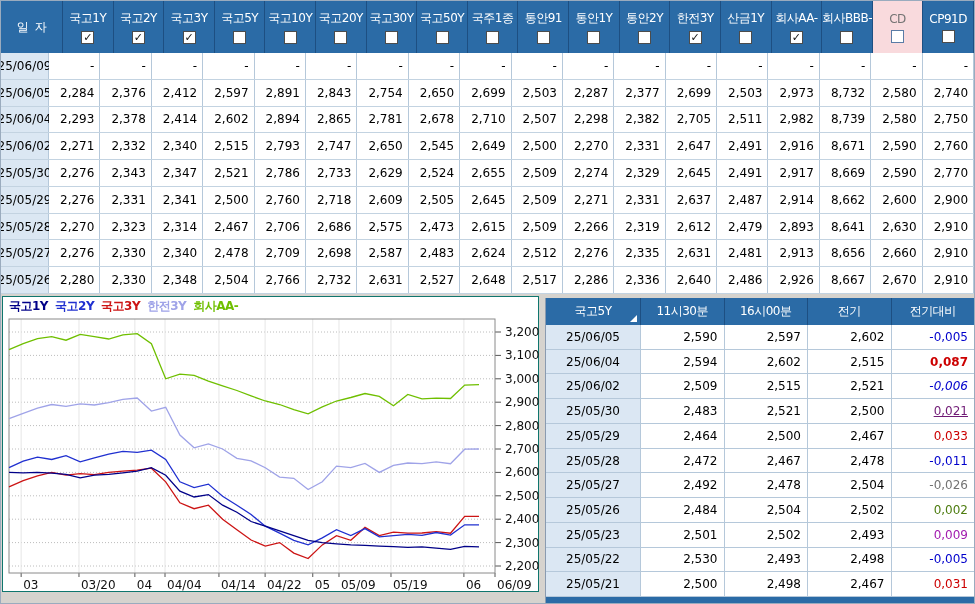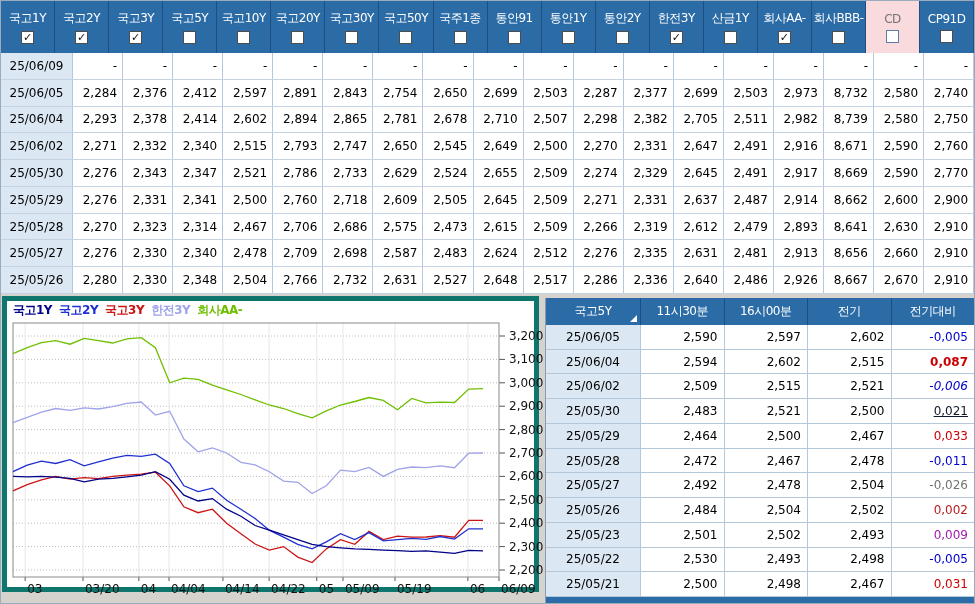--- a/index.html
+++ b/index.html
@@ -21,25 +21,25 @@
   .th.hl{background:#f9dadd;color:#737373}
   .th .lbl{white-space:pre;letter-spacing:-0.5px}
   .cb{width:13px;height:13px;background:#fff;border:1px solid #4c4c4c;box-sizing:border-box;
       display:flex;align-items:center;justify-content:center;font-size:11px;line-height:1;
       color:#111;font-weight:bold}
   .th.hl .cb{border-color:#5a7ca6}
   .tbody{flex:1;display:flex;flex-direction:column}
   .tr{flex:1;display:flex;border-bottom:1px solid #c3d3e1;box-sizing:border-box}
   .td{flex:1 1 0;min-width:0;border-right:1px solid #b5c8da;box-sizing:border-box;background:#fff;
       display:flex;align-items:center;justify-content:flex-end;padding-right:5px}
-  .td.date{width:72px;flex:none;background:#dbe7f3;justify-content:center;padding:4px}
+  .td.date{width:48px;flex:none;background:#dbe7f3;justify-content:center;padding:4px}
 
   
   #chart-panel{position:absolute;left:2px;top:296px;width:537px;height:296px;background:#fff;
-      border:5px solid #0f766e;box-sizing:border-box}
+      border:1px solid #0f766e;box-sizing:border-box}
   #legend{position:absolute;left:6px;top:1px;height:17px;font-weight:bold;white-space:nowrap;letter-spacing:-0.5px}
   #legend span{margin-right:7px}
   #chart-svg{position:absolute;left:0;top:0}
 
   
   #right-table{position:absolute;left:545px;top:298px;width:430px;height:306px;background:#fff;
       border-left:1px solid #8a9bb0;box-sizing:border-box;display:flex;flex-direction:column}
   .rthead{display:flex;height:27px;background:#2b6ba6;flex:none}
   .rth{color:#fff;display:flex;align-items:center;justify-content:center;
        border-right:1px solid #1d4f82;box-sizing:border-box;position:relative;letter-spacing:-0.5px}
@@ -52,20 +52,23 @@
   .rtd{box-sizing:border-box;border-right:1px solid #b5c8da;display:flex;align-items:center;background:#fff}
   .rtd.date{width:95px;flex:none;background:#dbe7f3;justify-content:center}
   .rtd.num{flex:1 1 0;justify-content:flex-end;padding-right:6px}
   #right-strip{height:7px;background:#2b6ba6;flex:none}
 </style>
 </head>
 <body>
 
 <div id="top-table">
   <div class="thead">
+    <div class="th date">
+      <span class="lbl">일  자</span>
+    </div>
 
   <div class="th col">
         <span class="lbl">국고1Y</span>
         <span class="cb">✓</span>
       </div>
       <div class="th col">
         <span class="lbl">국고2Y</span>
         <span class="cb">✓</span>
       </div>
       <div class="th col">
@@ -442,21 +445,21 @@
         <div class="rtd num">2,509</div>
         <div class="rtd num">2,515</div>
         <div class="rtd num">2,521</div>
         <div class="rtd num" style="color: rgb(0, 0, 204); font-style: italic;">-0,006</div>
       </div>
       <div class="rtr">
         <div class="rtd date">25/05/30</div>
         <div class="rtd num">2,483</div>
         <div class="rtd num">2,521</div>
         <div class="rtd num">2,500</div>
-        <div class="rtd num" style="color: #0f172a; text-decoration: underline;">0,021</div>
+        <div class="rtd num" style="color: #701a75; text-decoration: underline;">0,021</div>
       </div>
       <div class="rtr">
         <div class="rtd date">25/05/29</div>
         <div class="rtd num">2,464</div>
         <div class="rtd num">2,500</div>
         <div class="rtd num">2,467</div>
         <div class="rtd num" style="color: rgb(204, 0, 0);">0,033</div>
       </div>
       <div class="rtr">
         <div class="rtd date">25/05/28</div>
@@ -470,21 +473,21 @@
         <div class="rtd num">2,492</div>
         <div class="rtd num">2,478</div>
         <div class="rtd num">2,504</div>
         <div class="rtd num" style="color: #737373;">-0,026</div>
       </div>
       <div class="rtr">
         <div class="rtd date">25/05/26</div>
         <div class="rtd num">2,484</div>
         <div class="rtd num">2,504</div>
         <div class="rtd num">2,502</div>
-        <div class="rtd num" style="color: #b91c1c;">0,002</div>
+        <div class="rtd num" style="color: #4d7c0f;">0,002</div>
       </div>
       <div class="rtr">
         <div class="rtd date">25/05/23</div>
         <div class="rtd num">2,501</div>
         <div class="rtd num">2,502</div>
         <div class="rtd num">2,493</div>
         <div class="rtd num" style="color: #a21caf;">0,009</div>
       </div>
       <div class="rtr">
         <div class="rtd date">25/05/22</div>

